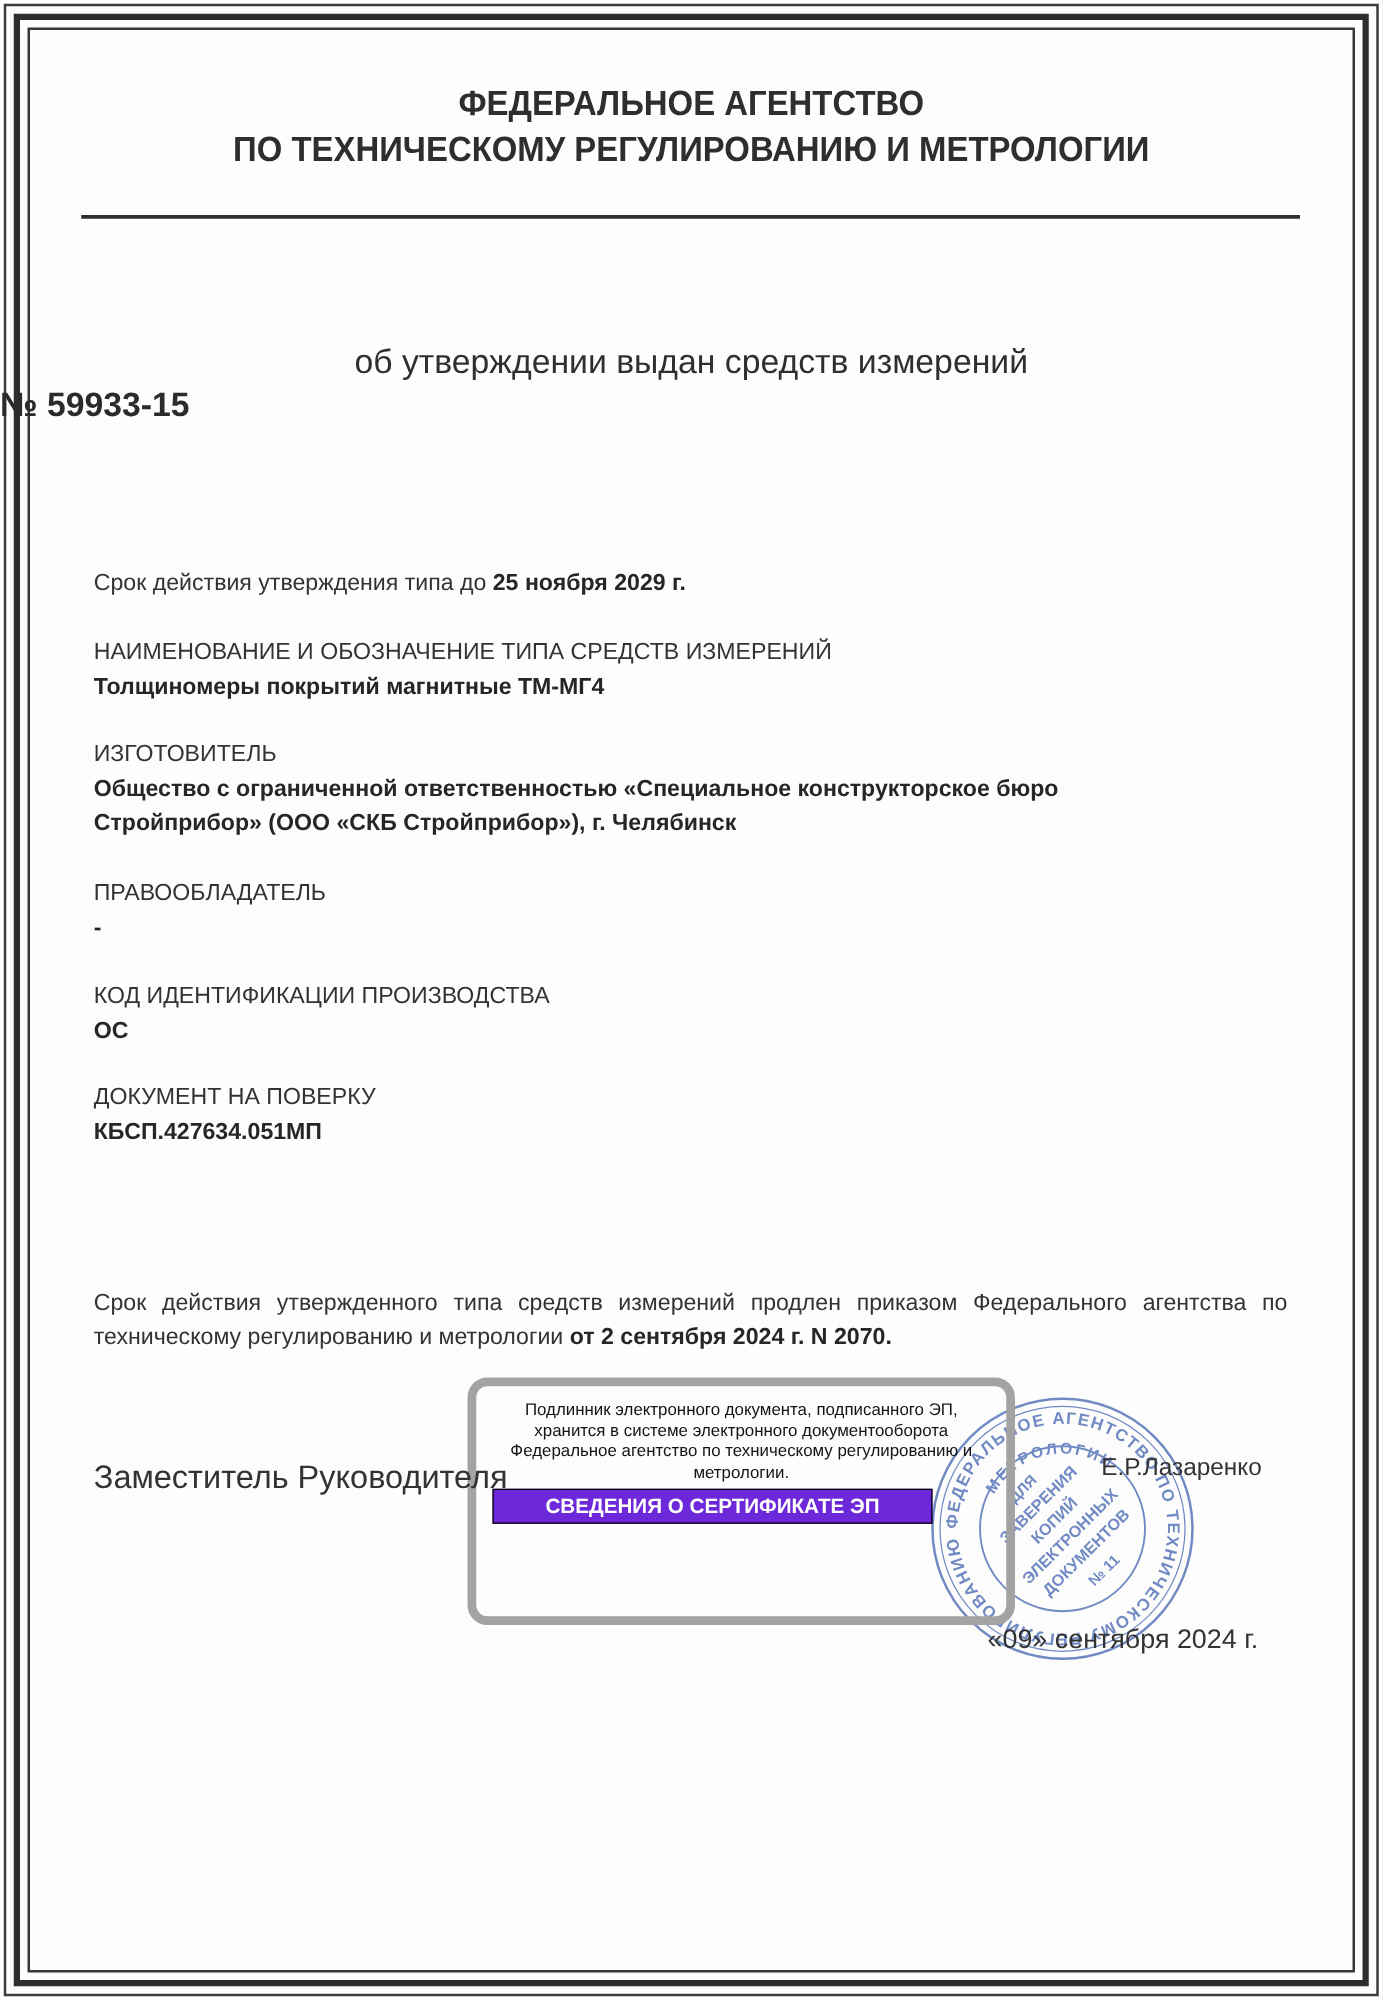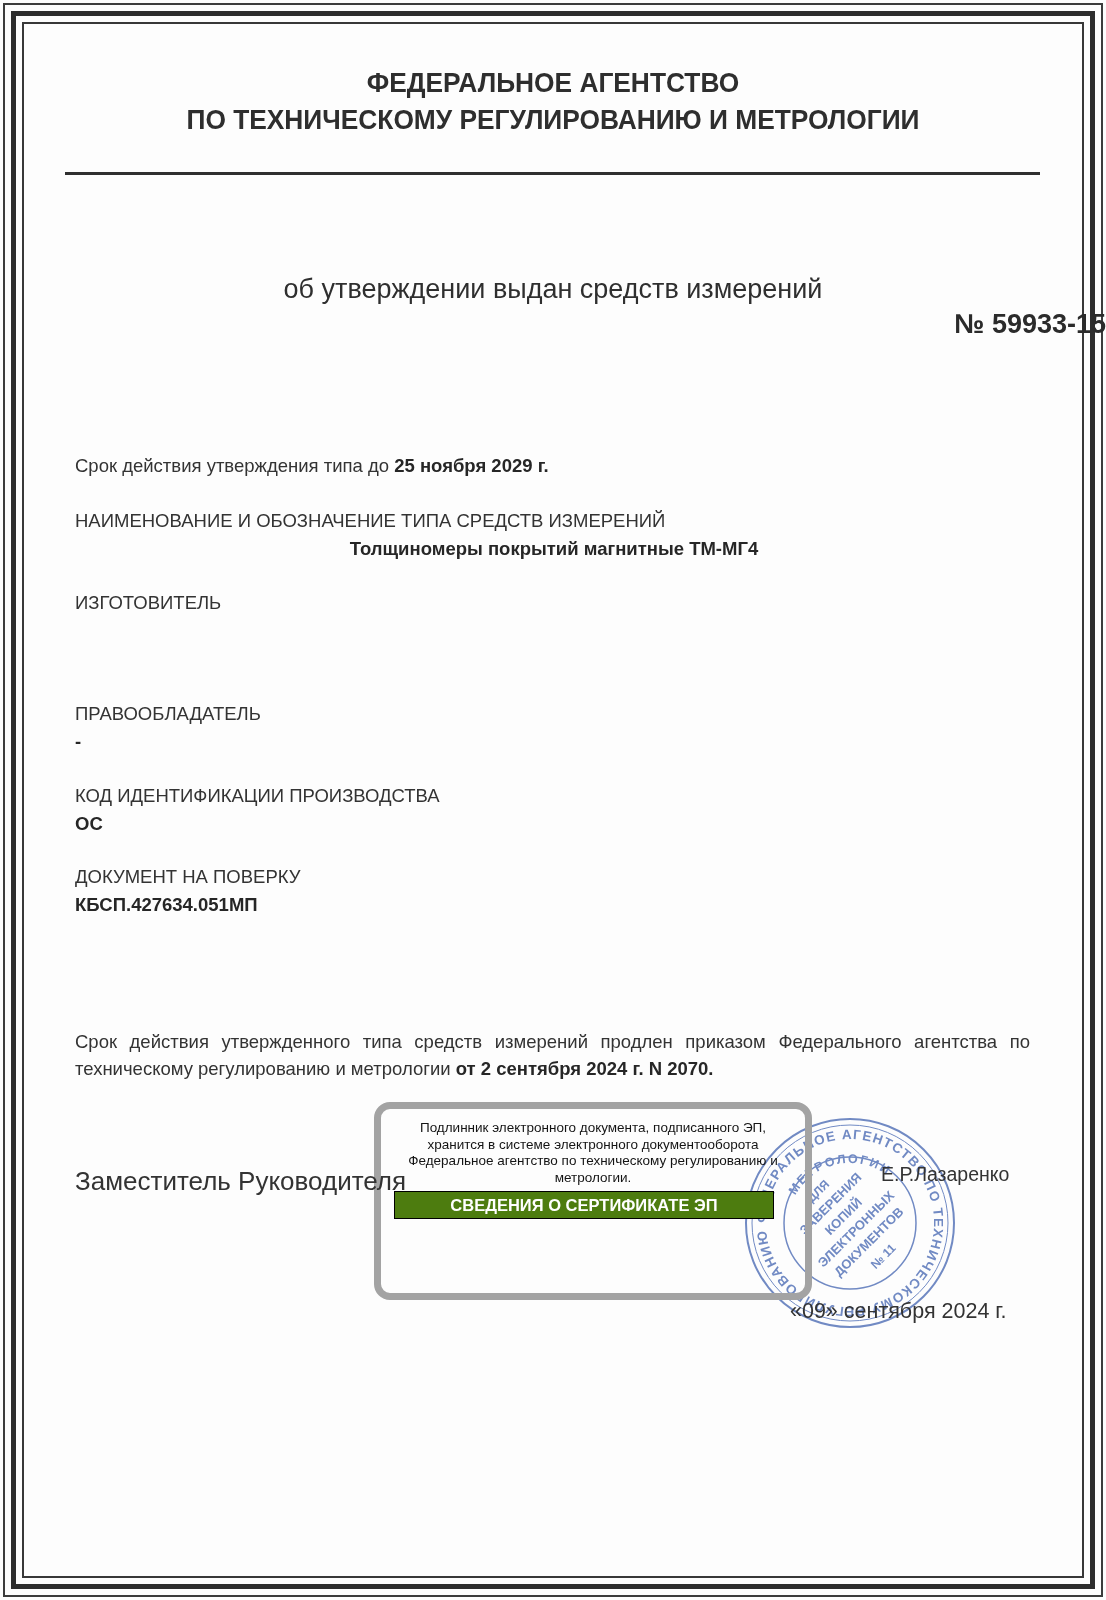--- a/index.html
+++ b/index.html
@@ -12,37 +12,37 @@
 
   .agency{position:absolute;top:64px;left:0;right:0;text-align:center;
           font-weight:bold;font-size:28px;line-height:37px;color:#2e2e2e;
           transform:scaleX(.94);}
   .rule{position:absolute;top:172px;left:65px;width:975px;height:3px;background:#2f2f2f;}
 
   .title{position:absolute;top:202px;left:0;right:0;text-align:center;
          font-size:49px;font-weight:bold;letter-spacing:1px;color:#333;}
   .subtitle{position:absolute;top:274px;left:0;right:0;text-align:center;
             font-size:27px;color:#2f2f2f;}
-  .cert-no{position:absolute;top:309px;left:0;right:0;text-align:right;
+  .cert-no{position:absolute;top:309px;left:0;right:0;text-align:left;
            font-size:27px;font-weight:bold;color:#2b2b2b;}
 
   .field{position:absolute;left:75px;width:958px;font-size:18.5px;line-height:27px;color:#333;}
   .b{font-weight:bold;color:#262626;}
   .pre{white-space:pre-line;}
   .just{text-align:justify;width:955px;}
 
   .sig-pos{position:absolute;left:75px;top:1166px;font-size:26px;color:#333;z-index:3;}
   .sig-name{position:absolute;left:881px;top:1163px;font-size:19.5px;color:#333;z-index:3;}
   .sig-date{position:absolute;left:790px;top:1299px;font-size:21.5px;color:#333;z-index:3;}
 
   .ep-box{position:absolute;left:374px;top:1102px;width:438px;height:198px;
           border:7px solid #a3a3a3;border-radius:16px;box-sizing:border-box;z-index:2;}
   .ep-intro{margin-top:11px;padding:0 8px;text-align:center;font-size:13.5px;
             line-height:16.5px;color:#141414;white-space:pre-line;}
-  .ep-bar{margin:5px 0 0 13px;width:380px;height:28px;background:#4d7c0f;border:1px solid #000;
+  .ep-bar{margin:5px 0 0 13px;width:352px;height:28px;background:#6d28d9;border:1px solid #000;
           color:#fff;text-align:center;font-weight:bold;font-size:16.5px;line-height:27px;
           box-sizing:border-box;}
   .ep-rows{margin:11px 0 0 15px;font-size:13.5px;line-height:19px;color:#141414;}
   .ep-lbl{display:inline-block;min-width:98px;}
 
   .stamp{position:absolute;left:730px;top:1103px;width:240px;height:240px;z-index:1;opacity:.78;}
 </style>
 </head>
 <body>
 
@@ -59,23 +59,25 @@
   <div class="rule"></div>
 
   <div class="subtitle">об утверждении выдан средств измерений</div>
   <div class="cert-no">№ 59933-15</div>
 
   <div class="field" style="top:452px;">
     <span>Срок действия утверждения типа до </span><span class="b">25 ноября 2029 г.</span>
   </div>
 
   <div class="field" style="top:507px;">НАИМЕНОВАНИЕ И ОБОЗНАЧЕНИЕ ТИПА СРЕДСТВ ИЗМЕРЕНИЙ</div>
-  <div class="field b" style="top:535px;text-align:center;">Толщиномеры покрытий магнитные ТМ-МГ4</div>
+  <div class="field b" style="top:535px;">Толщиномеры покрытий магнитные ТМ-МГ4</div>
 
   <div class="field" style="top:589px;">ИЗГОТОВИТЕЛЬ</div>
+  <div class="field b pre" style="top:617px;">Общество с ограниченной ответственностью «Специальное конструкторское бюро
+Стройприбор» (ООО «СКБ Стройприбор»), г. Челябинск</div>
 
   <div class="field" style="top:700px;">ПРАВООБЛАДАТЕЛЬ</div>
   <div class="field b" style="top:728px;">-</div>
 
   <div class="field" style="top:782px;">КОД ИДЕНТИФИКАЦИИ ПРОИЗВОДСТВА</div>
   <div class="field b" style="top:810px;">ОС</div>
 
   <div class="field" style="top:863px;">ДОКУМЕНТ НА ПОВЕРКУ</div>
   <div class="field b" style="top:891px;">КБСП.427634.051МП</div>
 

